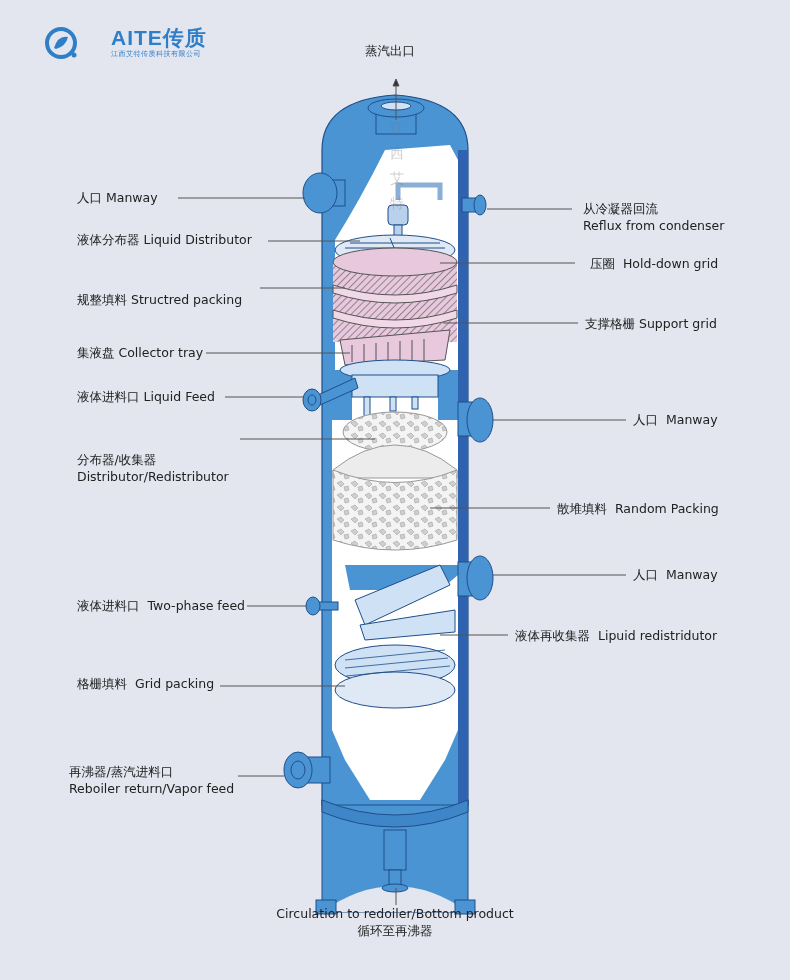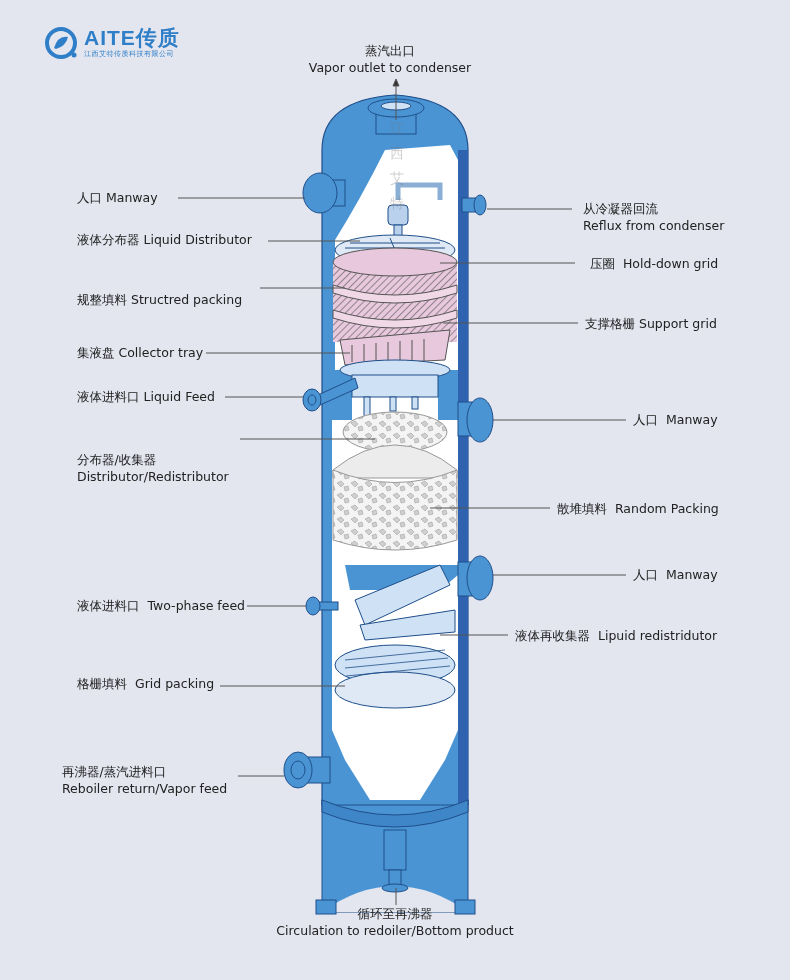--- a/index.html
+++ b/index.html
@@ -1,18 +1,18 @@
 <!DOCTYPE html>
 <html><head>
 <meta charset="utf-8">
 <style>
   html, body { margin:0; padding:0; }
   body { width:790px; height:980px; background:#e3e5ef; position:relative; overflow:hidden;
          font-family:"DejaVu Sans","Liberation Sans",sans-serif; color:#222; }
-  .logo { position:absolute; left:44px; top:26px; display:flex; align-items:center; }
+  .logo { position:absolute; left:44px; top:26px; display:flex; align-items:center;gap:27px; }
   .logo-mark { width:34px; height:34px; }
   .logo-text { margin-left:6px; }
   .logo-main { font-family:"Liberation Sans",sans-serif; font-weight:bold; font-size:21px; color:#2f7fc8; letter-spacing:1px; line-height:22px; }
   .logo-sub { font-size:7px; color:#2f7fc8; font-weight:normal; letter-spacing:0.5px; }
   .lbl { position:absolute; font-size:12.5px; line-height:17px; color:#222; white-space:nowrap; }
   .lbl.center { text-align:center; }
   svg.diagram { position:absolute; left:0; top:0; }
   .wm { position:absolute; color:rgba(120,120,120,0.35); font-size:14px; }
 </style>
 </head>
@@ -193,46 +193,45 @@
   </g>
 </svg>
 
 <div class="wm" style="left:390px;top:120px;">江</div>
 <div class="wm" style="left:390px;top:145px;">西</div>
 <div class="wm" style="left:390px;top:170px;">艾</div>
 <div class="wm" style="left:390px;top:195px;">特</div>
 
 <div class="lbl center" style="left:290px;top:42px;width:200px;text-align:center;">
   <div>蒸汽出口</div>
-  <div>Vapor outlet to condenser</div>
 </div>
 
 <div class="lbl" style="left:77px;top:189px;"><span>人口</span> <span>Manway</span></div>
 <div class="lbl" style="left:77px;top:231px;text-align:center;"><span>液体分布器</span> <span>Liquid Distributor</span></div>
 <div class="lbl" style="left:77px;top:291px;"><span>规整填料</span> <span>Structred packing</span></div>
 <div class="lbl" style="left:77px;top:344px;"><span>集液盘</span> <span>Collector tray</span></div>
 <div class="lbl" style="left:77px;top:388px;"><span>液体进料口</span> <span>Liquid Feed</span></div>
 <div class="lbl" style="left:77px;top:427px;margin-top:24px;">
   <div>分布器/收集器</div>
     <div>Distributor/Redistributor</div>
 </div>
 <div class="lbl" style="left:77px;top:597px;"><span>液体进料口</span>&nbsp; <span>Two-phase feed</span></div>
 <div class="lbl" style="left:77px;top:675px;"><span>格栅填料</span>&nbsp; <span>Grid packing</span></div>
-<div class="lbl" style="left:62px;top:763px;">
+<div class="lbl" style="left:69px;top:763px;">
   <div>再沸器/蒸汽进料口</div>
     <div>Reboiler return/Vapor feed</div>
 </div>
 
 <div class="lbl" style="left:583px;top:193px;margin-top:7px;">
   <div>从冷凝器回流</div>
     <div>Reflux from condenser</div>
 </div>
 <div class="lbl" style="left:590px;top:255px;"><span>压圈</span>&nbsp; <span>Hold-down grid</span></div>
 <div class="lbl" style="left:585px;top:315px;"><span>支撑格栅</span> <span>Support grid</span></div>
 <div class="lbl" style="left:633px;top:411px;"><span>人口</span>&nbsp; <span>Manway</span></div>
 <div class="lbl" style="left:557px;top:500px;"><span>散堆填料</span>&nbsp; <span>Random Packing</span></div>
 <div class="lbl" style="left:633px;top:566px;"><span>人口</span>&nbsp; <span>Manway</span></div>
 <div class="lbl" style="left:515px;top:627px;"><span>液体再收集器</span>&nbsp; <span>Lipuid redistridutor</span></div>
 
 <div class="lbl center" style="left:270px;top:905px;width:250px;">
-  <div>循环至再沸器</div>
-    <div>Circulation to redoiler/Bottom product</div>
+  <div>Circulation to redoiler/Bottom product</div>
+    <div>循环至再沸器</div>
 </div>
 
 </body></html>

